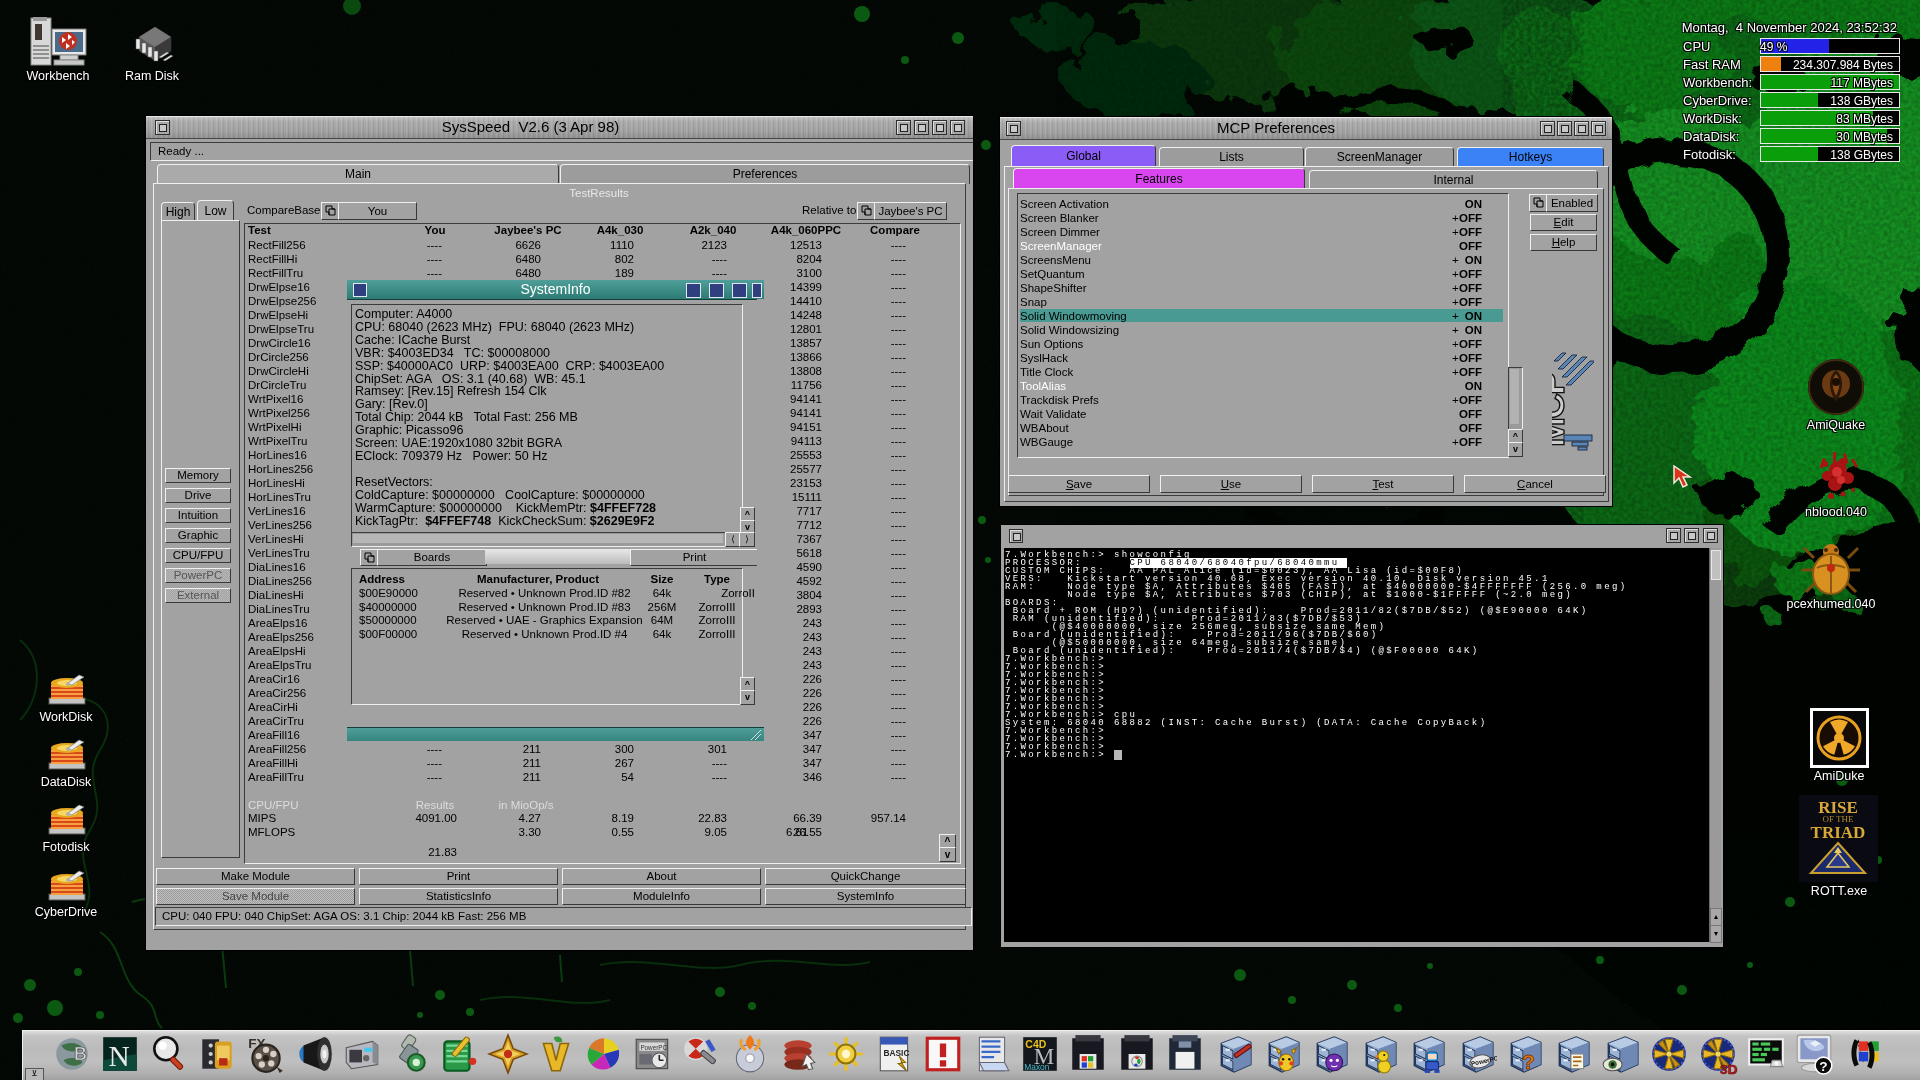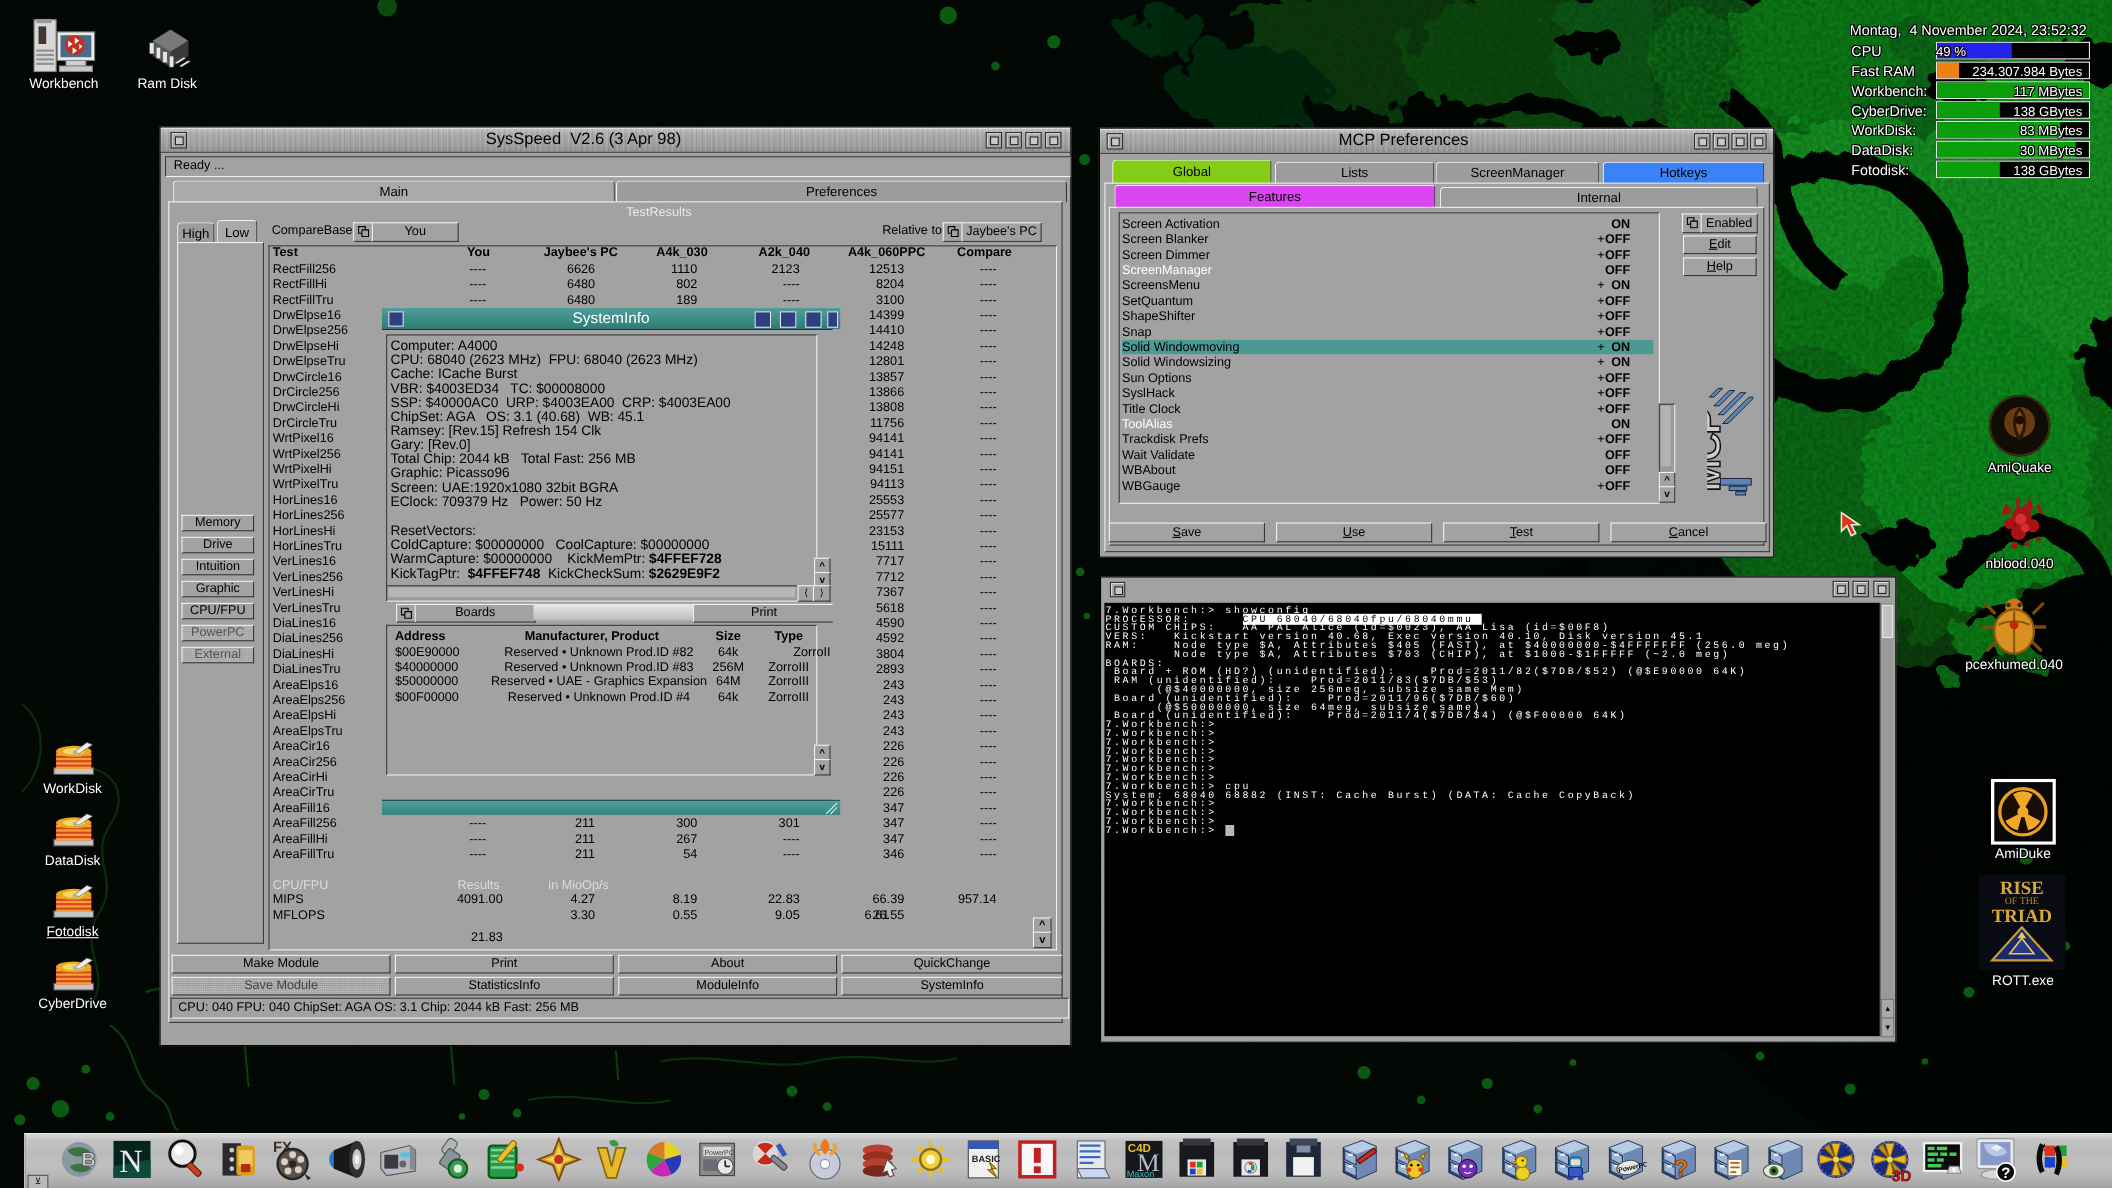--- a/index.html
+++ b/index.html
@@ -425,21 +425,21 @@
 </div>
 
 <div class="win" id="mcp" style="left:999px;top:116px;width:612px;height:389px">
  <div class="tbar" style="padding-right:60px">MCP Preferences</div>
  <div class="g" style="left:6px"></div>
  <div class="g" style="right:57px"></div>
     <div class="g" style="right:40px"></div>
     <div class="g" style="right:23px"></div>
     <div class="g" style="right:6px"></div>
 
- <div class="tab" style="left:11px;top:28px;width:143px;height:21px;line-height:21px;background:#84cc16">Global</div>
+ <div class="tab" style="left:11px;top:28px;width:143px;height:21px;line-height:21px;background:#8b5cf6">Global</div>
  <div class="tab" style="left:159px;top:30px;width:143px;height:19px;line-height:19px;background:#9c9c9c">Lists</div>
  <div class="tab" style="left:305px;top:30px;width:147px;height:19px;line-height:19px;background:#9c9c9c">ScreenManager</div>
  <div class="tab" style="left:457px;top:30px;width:145px;height:19px;line-height:19px;background:#3b82f6">Hotkeys</div>
  <div class="abs raised" style="left:4px;top:49px;width:603px;height:334px"></div>
 
  <div class="tab" style="left:13px;top:51px;width:290px;height:20px;line-height:20px;background:#d946ef">Features</div>
  <div class="tab" style="left:309px;top:53px;width:287px;height:18px;line-height:18px;background:#9c9c9c">Internal</div>
  <div class="abs raised" style="left:8px;top:71px;width:594px;height:306px"></div>
 
  <div class="abs sunken" style="left:17px;top:76px;width:490px;height:263px;background:#a2a2a2"></div>
@@ -706,21 +706,21 @@
       <use href="#hdisk"></use>
     </svg></div>
 <div class="lbl" style="left:26px;top:710px;width:80px;">WorkDisk</div>
 <div class="abs" style="left:46px;top:736px"><svg width="42" height="34">
       <use href="#hdisk"></use>
     </svg></div>
 <div class="lbl" style="left:26px;top:775px;width:80px;">DataDisk</div>
 <div class="abs" style="left:46px;top:801px"><svg width="42" height="34">
       <use href="#hdisk"></use>
     </svg></div>
-<div class="lbl" style="left:26px;top:840px;width:80px;text-decoration:underline;">Fotodisk</div>
+<div class="lbl" style="left:26px;top:840px;width:80px;">Fotodisk</div>
 <div class="abs" style="left:46px;top:867px"><svg width="42" height="34">
       <use href="#hdisk"></use>
     </svg></div>
 <div class="lbl" style="left:26px;top:905px;width:80px;">CyberDrive</div>
 
 <div class="abs" style="left:1807px;top:358px">
  <svg width="58" height="58" viewBox="0 0 58 58">
   <circle cx="29" cy="29" r="28" fill="#100c06"></circle>
   <circle cx="29" cy="29" r="27" fill="none" stroke="#3c2c14" stroke-width="2"></circle>
   <circle cx="29" cy="26" r="14" fill="#6a3a12"></circle>

